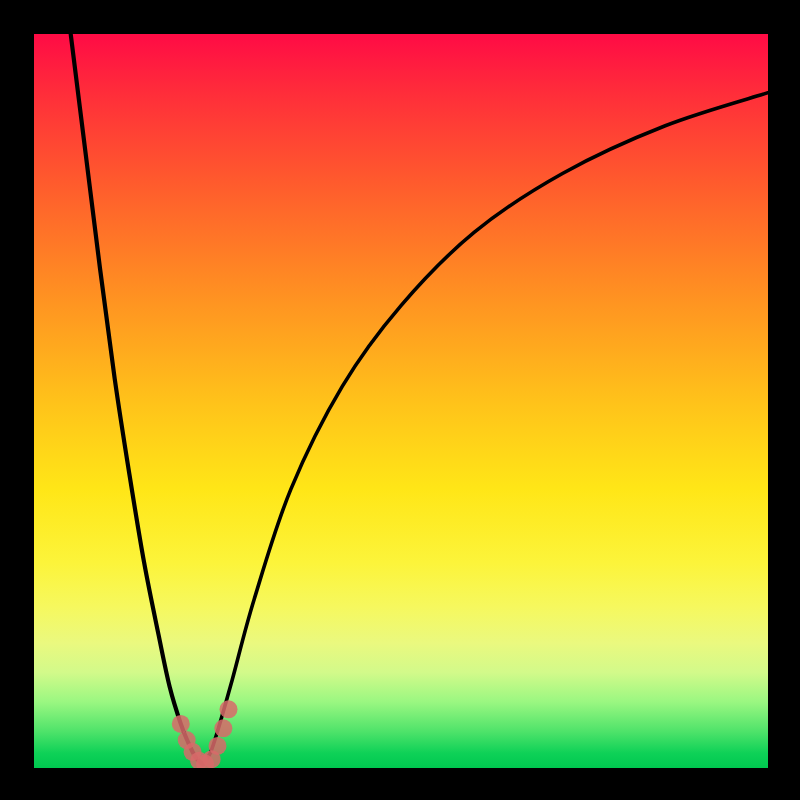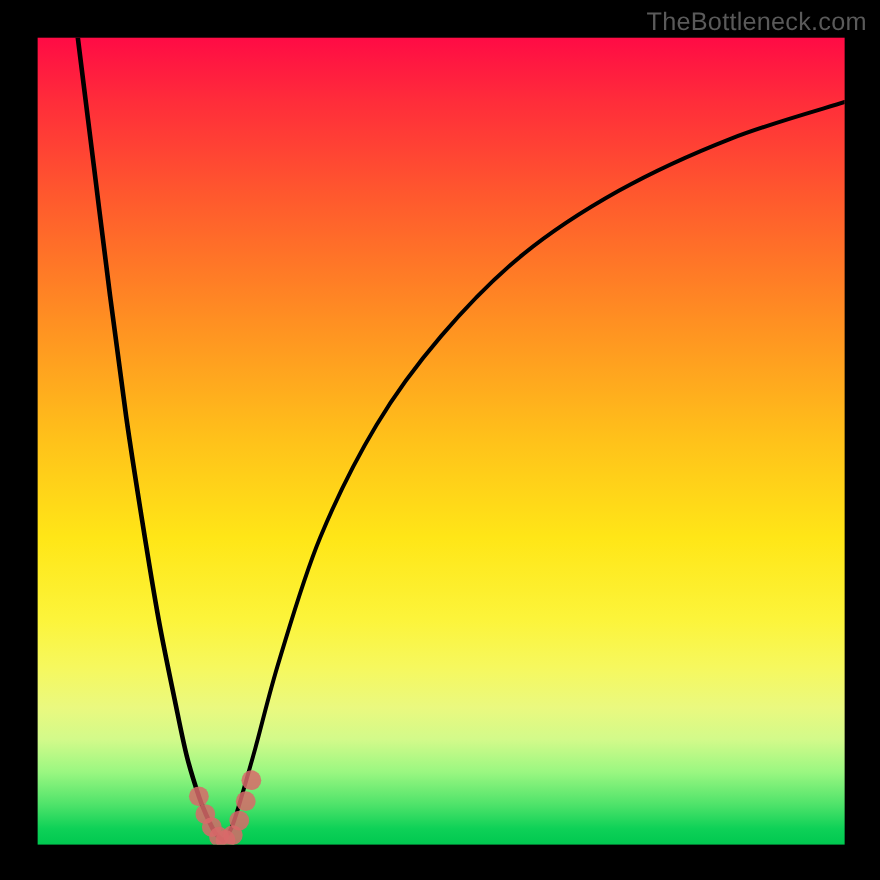--- a/index.html
+++ b/index.html
@@ -77,14 +77,13 @@
           <circle cx="158.544" cy="717.852" r="9" fill="#d86a6a" fill-opacity="0.85"></circle>
           <circle cx="165.15" cy="726.66" r="9" fill="#d86a6a" fill-opacity="0.85"></circle>
           <circle cx="171.02200000000002" cy="729.596" r="9" fill="#d86a6a" fill-opacity="0.85"></circle>
           <circle cx="177.628" cy="725.192" r="9" fill="#d86a6a" fill-opacity="0.85"></circle>
           <circle cx="183.5" cy="711.98" r="9" fill="#d86a6a" fill-opacity="0.85"></circle>
           <circle cx="189.372" cy="694.364" r="9" fill="#d86a6a" fill-opacity="0.85"></circle>
           <circle cx="194.51000000000002" cy="675.28" r="9" fill="#d86a6a" fill-opacity="0.85"></circle>
         </g>
     </svg>
   </div>
-  <div class="watermark">TheBottleneck.com</div>
 </div>
 
 </body></html>

